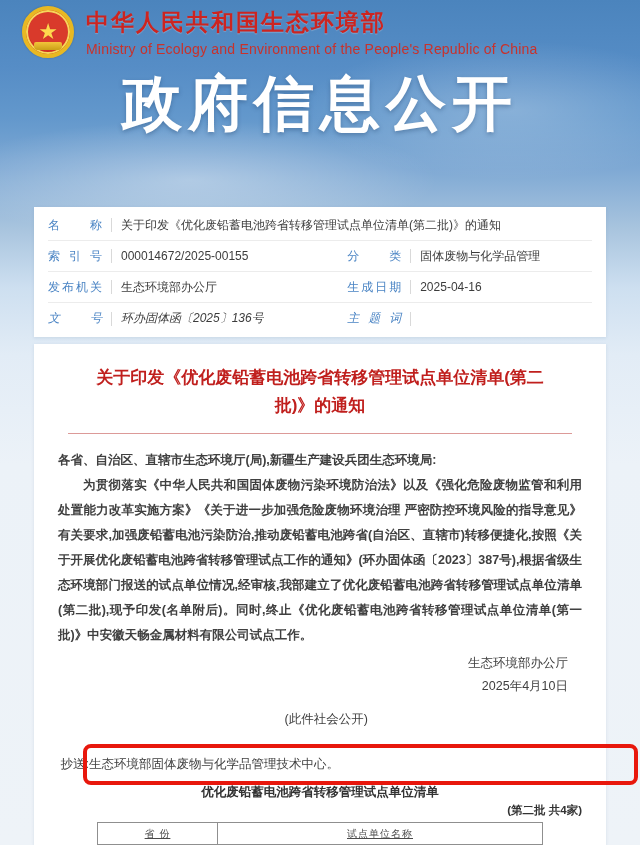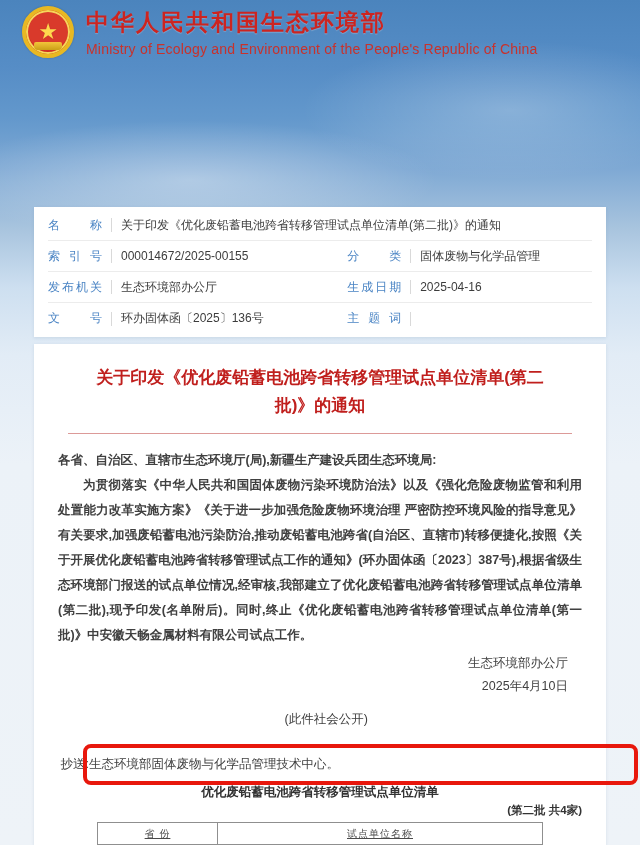--- a/index.html
+++ b/index.html
@@ -28,21 +28,21 @@
   .ministry .en { color:#c8322c; font-size:14px; margin-top:3px; letter-spacing:.2px; }
 
   .hero { position:absolute; top:64px; left:0; width:640px; text-align:center; }
   .hero-title { font-size:60px; font-weight:900; color:#ffffff; letter-spacing:6px;
     text-shadow:0 2px 4px rgba(30,60,100,.35); }
 
   
   .meta-card { position:absolute; left:34px; top:207px; width:572px; height:130px;
     background:#ffffff; box-shadow:0 1px 3px rgba(80,110,150,.15); padding:3px 14px; }
   .meta-row { display:flex; height:31px; align-items:center; border-bottom:1px solid #ececec; }
-  .meta-row:last-child { border-bottom:none; }
+  .meta-row:last-child { border-bottom:none;font-style:italic; }
   .meta-cell { display:flex; align-items:center; min-width:0; }
   .meta-cell.w55 { width:55%; }
   .meta-cell.w45 { width:45%; }
   .meta-label { width:54px; flex:0 0 auto; color:#4a84c4; font-size:12px;
     text-align:justify; text-align-last:justify; }
   .meta-sep { width:1px; height:14px; background:#d9d9d9; margin:0 9px; flex:0 0 auto; }
   .meta-value { color:#3c3c3c; font-size:12px; white-space:nowrap; overflow:hidden; }
 
   
   .doc-card { position:absolute; left:34px; top:344px; width:572px; height:501px;
@@ -83,20 +83,23 @@
   <div class="topbar">
     <div class="emblem">
       <span class="star">★</span>
     </div>
     <div class="ministry">
       <div class="cn">中华人民共和国生态环境部</div>
       <div class="en">Ministry of Ecology and Environment of the People's Republic of China</div>
     </div>
   </div>
 
+  <div class="hero">
+    <div class="hero-title">政府信息公开</div>
+  </div>
 
   <div class="meta-card">
     <div class="meta-row">
       <div class="meta-cell" style="width:100%">
         <span class="meta-label">名 称</span>
         <span class="meta-sep"></span>
         <span class="meta-value">关于印发《优化废铅蓄电池跨省转移管理试点单位清单(第二批)》的通知</span>
       </div>
     </div>
     <div class="meta-row">

